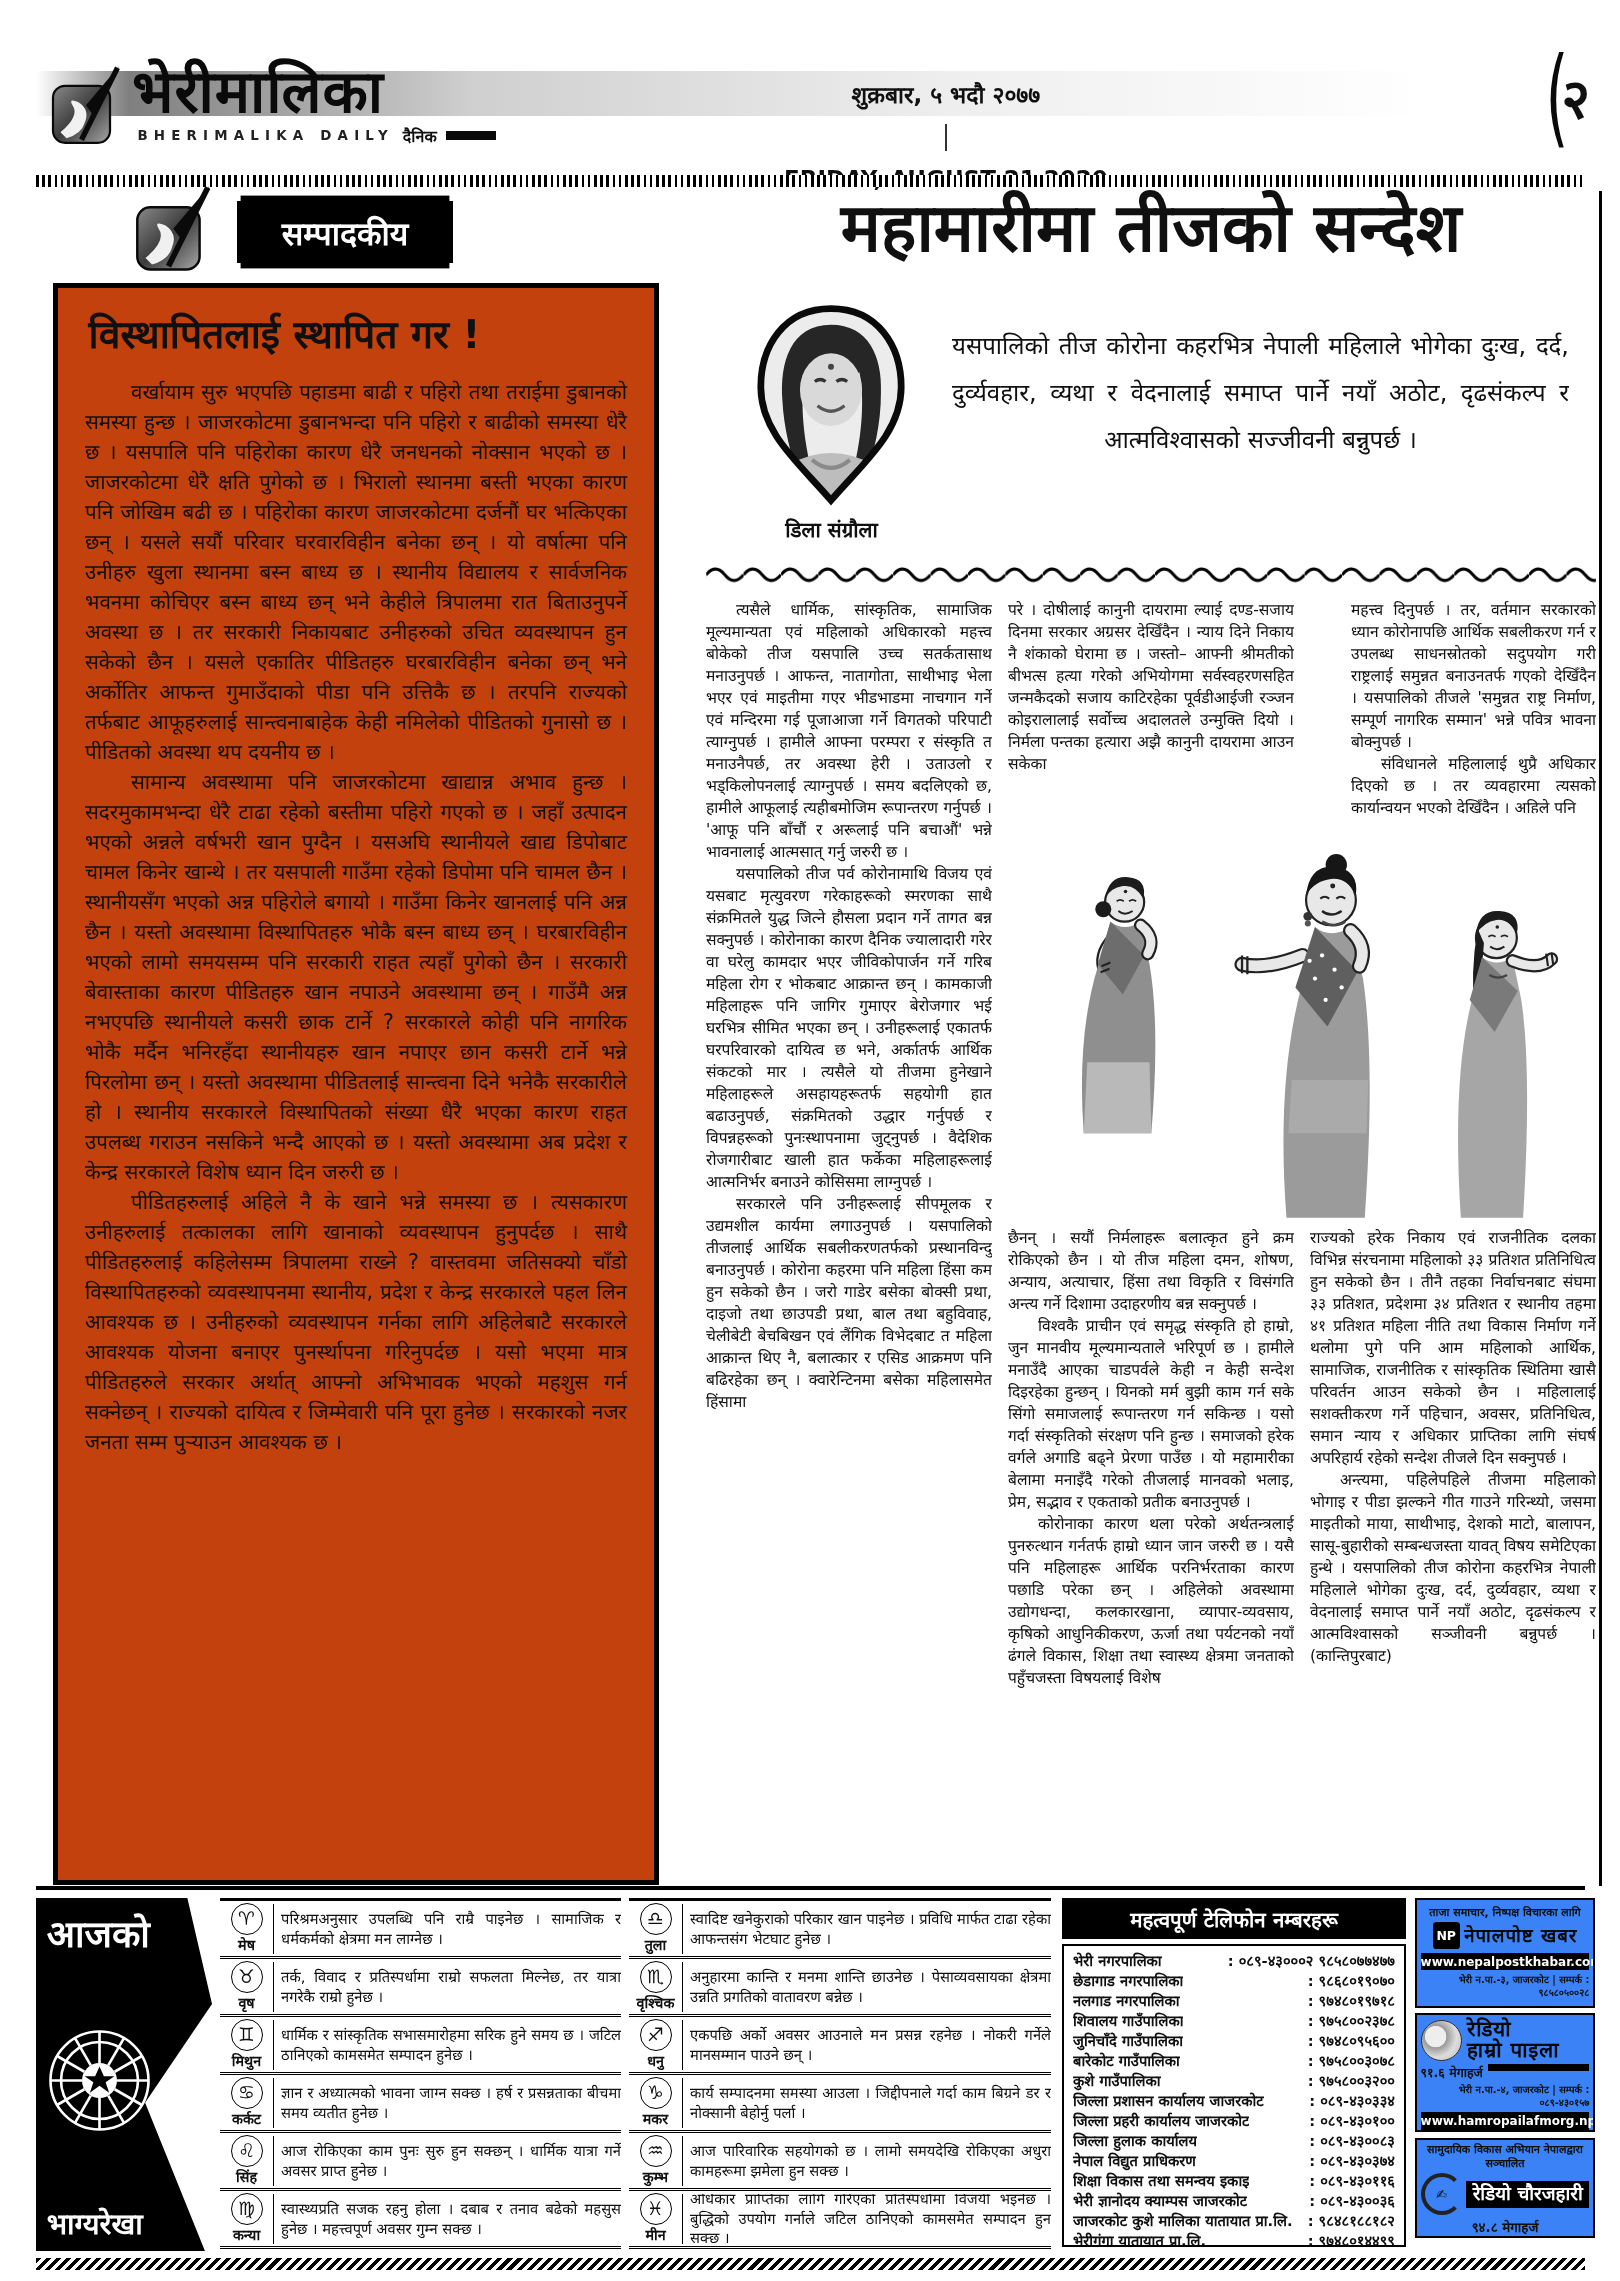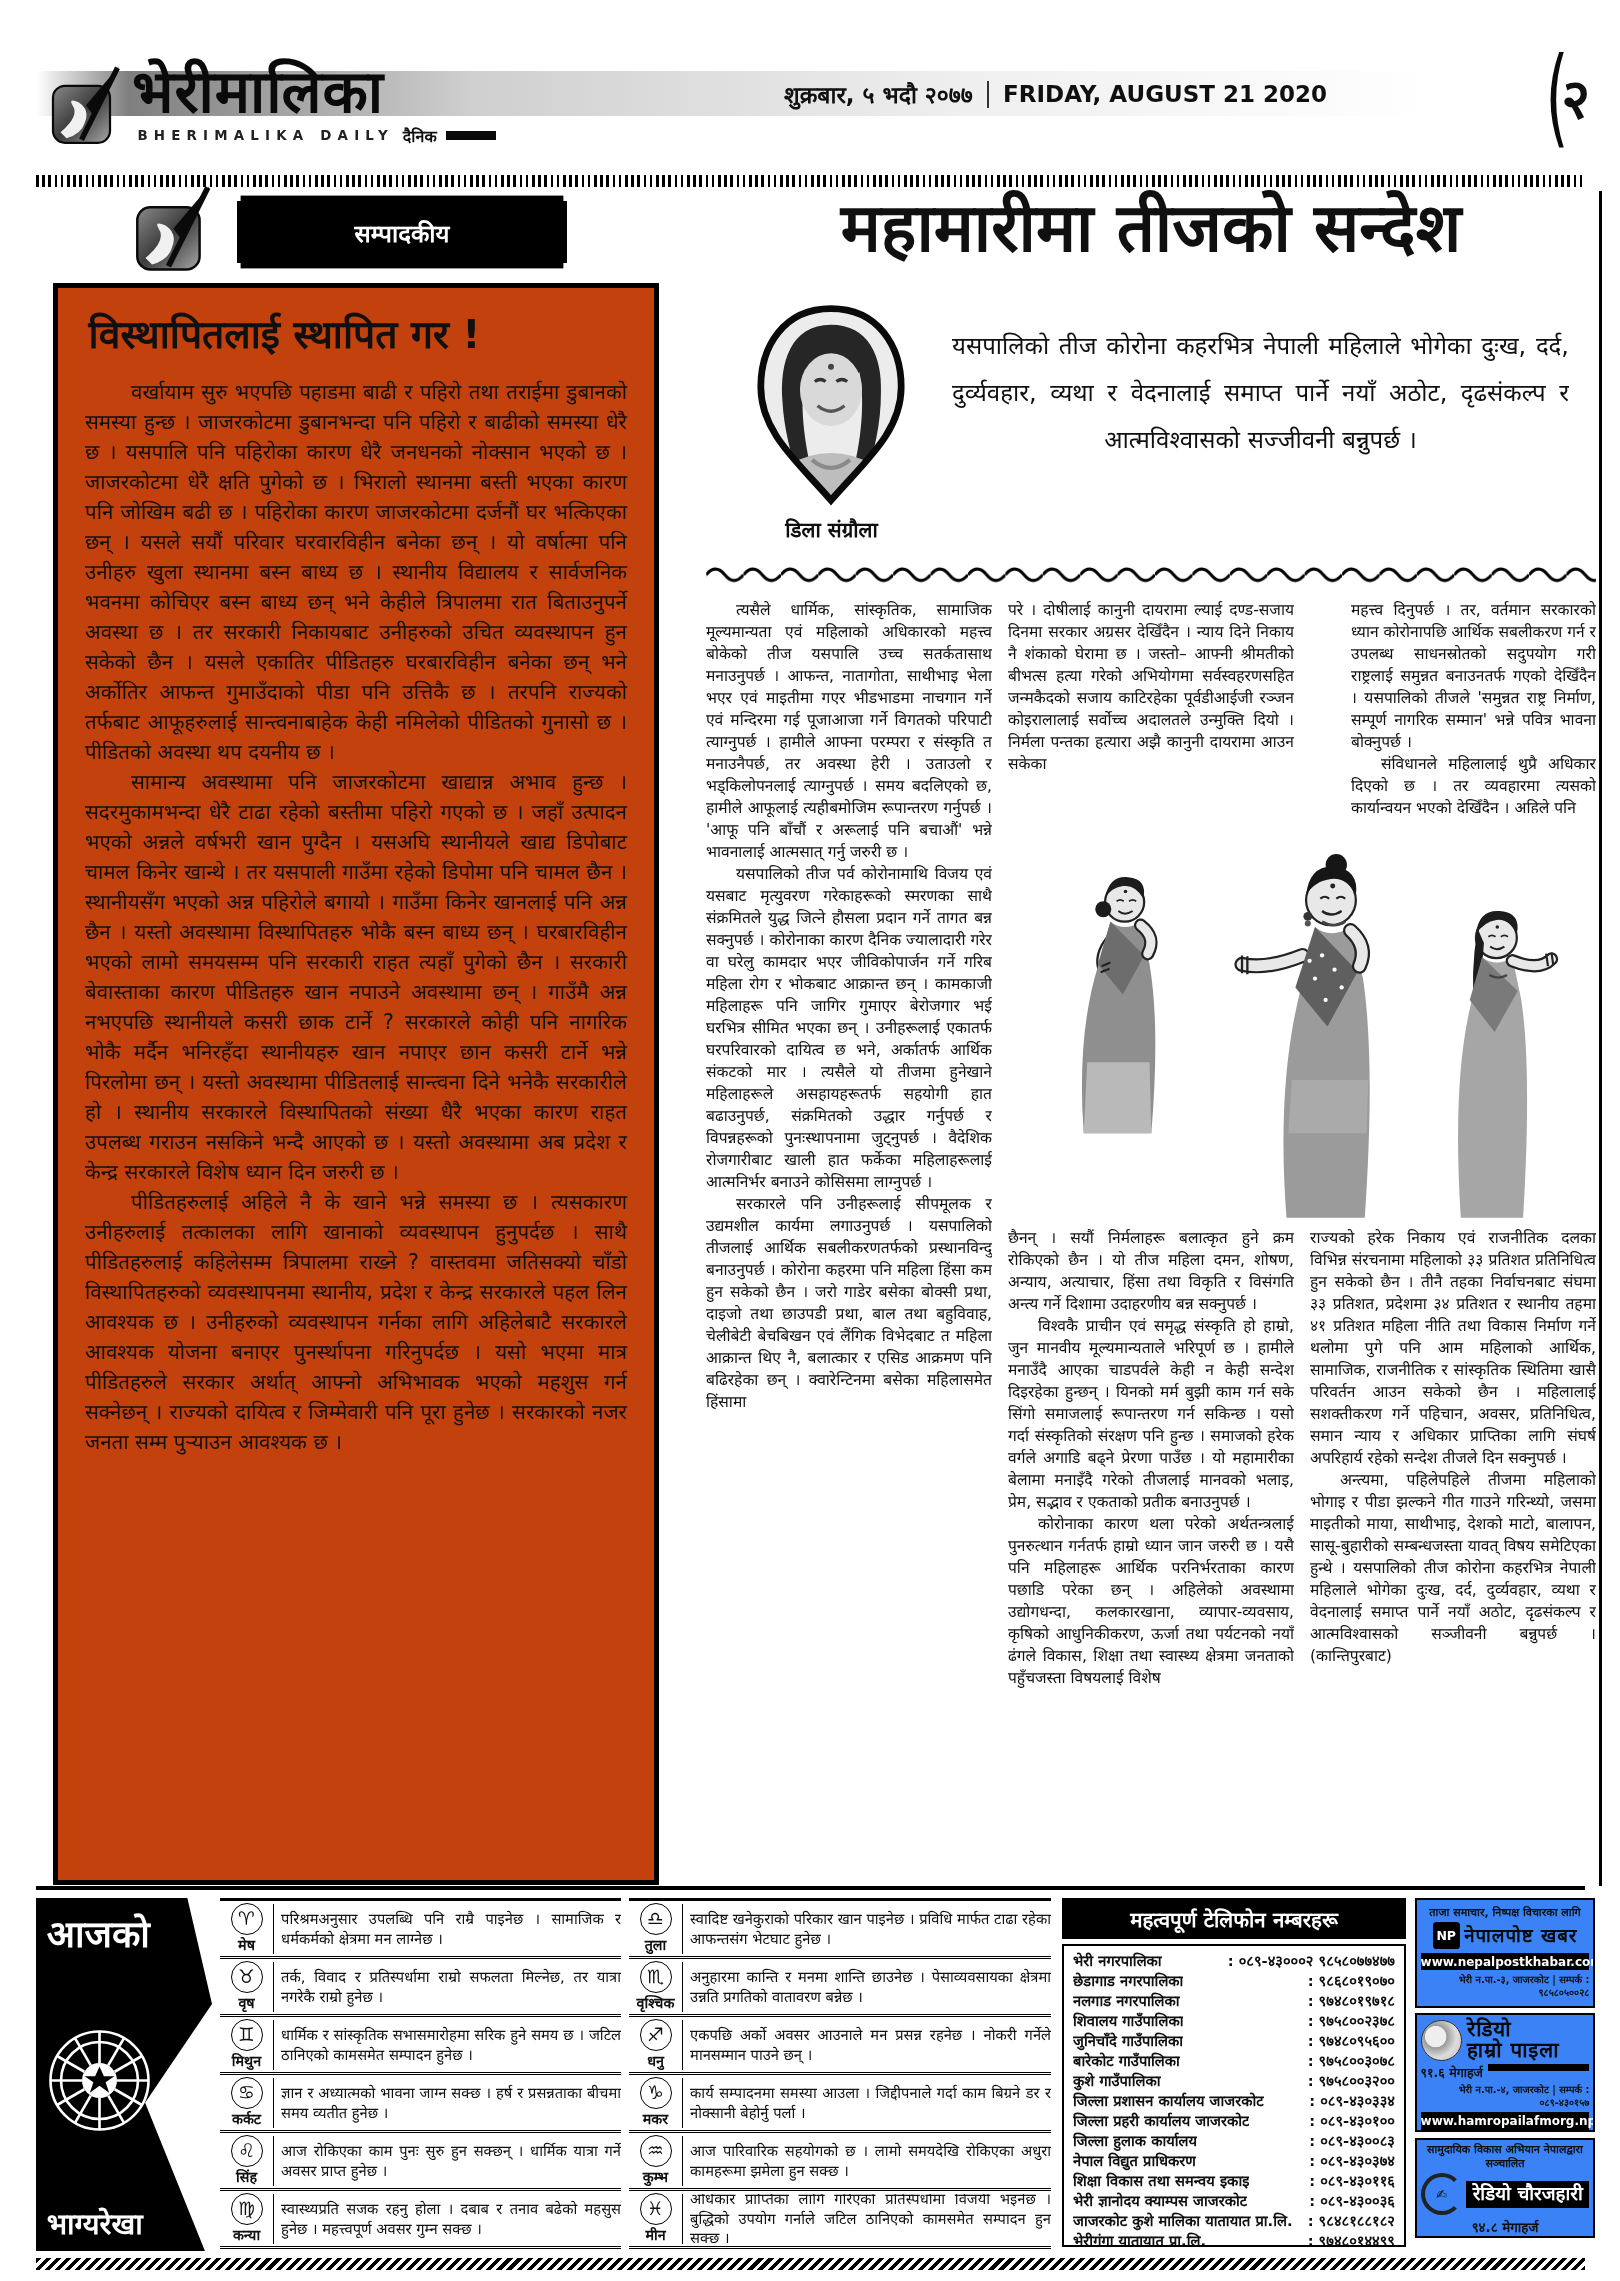--- a/index.html
+++ b/index.html
@@ -10,32 +10,32 @@
   .hdr-grad{position:absolute;left:36px;top:71px;width:1549px;height:45px;
     background:linear-gradient(90deg,#ffffff 0%,#7f7f7f 6%,#cfcfcf 28%,#efefef 60%,#ffffff 90%);}
   .masthead{position:absolute;left:50px;top:61px;display:flex;align-items:flex-start;}
   .mast-logo{width:75px;height:93px;}
   .brand-wrap{margin-left:7.1px;}
   .brand{font-size:59px;font-weight:800;letter-spacing:0.9px;line-height:1.05;color:#0a0a0a;}
   .brand-sub{display:flex;align-items:center;gap:9px;margin-top:1.8px;margin-left:5.3px;}
   .brand-sub .en{font-size:13.4px;font-weight:700;letter-spacing:6.2px;color:#222;}
   .brand-sub .np{font-size:16px;font-weight:700;color:#111;}
   .brand-sub .bar{width:50px;height:9px;background:#0a0a0a;}
-  .dateline{position:absolute;left:784px;top:78px;font-size:23px;font-weight:600;display:flex;gap:14.3px;align-items:center;}
+  .dateline{position:absolute;left:784px;top:78px;font-size:23px;font-weight:600;display:flex;gap:14.3px;align-items:center;flex-direction:column;}
   .dateline .sep{width:1.8px;height:27px;background:#333;}
   .pagenum{position:absolute;right:30px;top:43px;display:flex;align-items:center;}
   .pagenum .paren{font-size:107px;font-weight:400;transform:scaleX(.55);color:#0a0a0a;line-height:1;}
   .pagenum .num{font-size:55px;font-weight:700;margin-left:-16px;}
   .barcode{position:absolute;left:36px;top:175px;width:1549px;height:11.6px;
     background:repeating-linear-gradient(90deg,#000 0 2.7px,#fff 2.7px 6.2px);}
 
   
   .ed-logo{position:absolute;left:134px;top:184px;width:82px;height:94px;}
-  .ed-badge{position:absolute;left:237px;top:201px;width:330px;height:62px;background:#000;color:#fff;
-    display:flex;align-items:center;justify-content:center;font-size:24px;font-weight:800;
+  .ed-badge{position:absolute;left:237px;top:201px;width:216px;height:62px;background:#000;color:#fff;
+    display:flex;align-items:center;justify-content:center;font-size:32px;font-weight:800;
     box-shadow:0 -9px 0 -3.6px #000,0 9px 0 -3.6px #000;}
   .ed-box{position:absolute;left:53px;top:283px;width:606px;height:1602px;border:5.3px solid #000;
     box-sizing:border-box;padding:14.3px 27px;overflow:hidden;background:#c2410c;}
   .ed-title{font-size:39px;font-weight:800;text-align:left;margin:3.6px 0 18px 3.6px;}
   .ed-box p{margin:0;font-size:20.5px;line-height:30px;text-align:justify;text-indent:46px;}
 
   
   .art-rule{position:absolute;left:1599px;top:191px;width:2.7px;height:1695px;background:#000;}
   .headline{position:absolute;left:706px;top:192px;width:890px;text-align:center;
     font-size:67px;font-weight:800;letter-spacing:0;line-height:1.1;}

